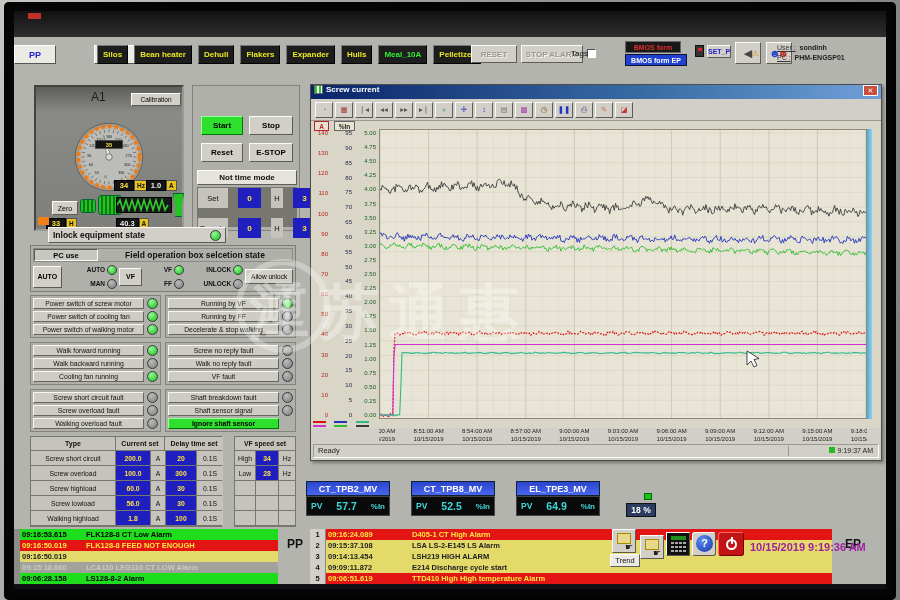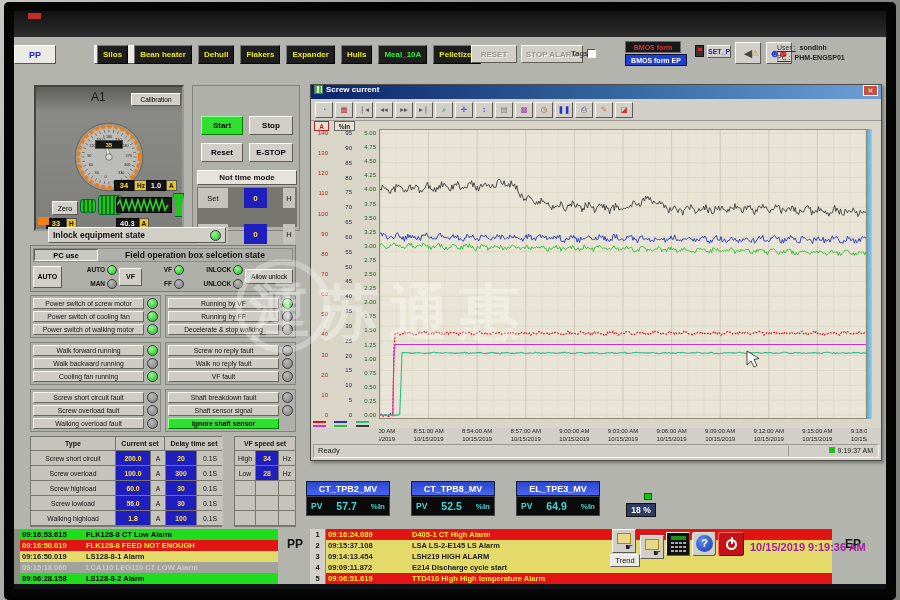--- a/index.html
+++ b/index.html
@@ -36,21 +36,21 @@
 .zero{position:absolute;left:16px;top:114px;width:26px;height:14px;font-size:7px}
 .motor{position:absolute;border:1px solid #063;border-radius:3px;background:repeating-linear-gradient(90deg,#25c425 0 2px,#0e7c0e 2px 4px)}
 .screwbed{position:absolute;left:80px;top:110px;width:56px;height:16px;background:#181818;border:1px solid #000}
 .hopper{position:absolute;left:137px;top:106px;width:11px;height:24px;background:#25c425;clip-path:polygon(0 0,100% 0,80% 55%,80% 100%,20% 100%,20% 55%);border:1px solid #063}
 .orange{position:absolute;left:2px;top:130px;width:11px;height:8px;background:#f08018}
 
 .ctrl{left:178px;top:48px;width:108px;height:146px;border:1px solid #83837d;background:#b0b0aa}
 .cbtn{position:absolute;height:19px;font-weight:bold;font-size:8px}
 .start{background:#2ee02e}
 .modebar{position:absolute;left:4px;top:84px;width:100px;height:15px;background:#e6e3dc;font-weight:bold;font-size:8px;text-align:center;line-height:13px}
-.timer{position:absolute;left:4px;top:101px;width:100px;height:40px;display:grid;grid-template-columns:30px 23px 12px 23px 12px;grid-auto-rows:20px;border:1px solid #77776f;background:#77776f;gap:16px}
+.timer{position:absolute;left:4px;top:101px;width:100px;height:40px;display:grid;grid-template-columns:30px 23px 12px 23px 12px;grid-auto-rows:20px;border:1px solid #77776f;background:#77776f;gap:10px}
 .timer div{background:#c6c3bc;font-size:7.5px;display:flex;align-items:center;justify-content:center}
 .timer .blue{background:#1f1fbf;color:#ffe23e;font-weight:bold;font-size:8px}
 
 .inlock{left:34px;top:190px;width:178px;height:16px;display:flex;align-items:center;gap:5px;padding:0 4px;font-weight:bold;font-size:8.5px}
 .led{width:11px;height:11px;border-radius:50%;border:1px solid #3a3a3a;background:radial-gradient(circle at 35% 30%,#bbb,#7d7d7d);flex:none}
 .led.on{background:radial-gradient(circle at 35% 30%,#97f797,#14c014)}
 .fbox{left:16px;top:208px;width:266px;height:47px;border:1px solid #7c7c76;background:#b0b0aa}
 .fbox .r1{position:absolute;left:2px;top:2px;right:2px;height:14px;display:flex;border:1px solid #8a8a84}
 .pcuse{width:64px;font-size:7.5px;font-weight:bold;background:#c8c8c2}
 .ftitle{flex:1;font-weight:bold;font-size:8.5px;text-align:center;line-height:13px}
@@ -508,21 +508,20 @@
               <div class="altext">FLK128-8 CT Low Alarm</div>
             </div>
             <div class="alrow red">
               <div class="algut"></div>
               <div class="altime">09:16:50.019</div>
               <div class="altext">FLK128-8 FEED NOT ENOUGH</div>
             </div>
             <div class="alrow yellow">
               <div class="algut"></div>
               <div class="altime">09:16:50.019</div>
-              <div class="altext">LS128-8-1 Alarm</div>
             </div>
             <div class="alrow gray">
               <div class="algut"></div>
               <div class="altime">09:15:18.060</div>
               <div class="altext">LCA110 LEG110 CT LOW  Alarm</div>
             </div>
             <div class="alrow green">
               <div class="algut"></div>
               <div class="altime">09:06:28.158</div>
               <div class="altext">LS128-8-2 Alarm</div>

